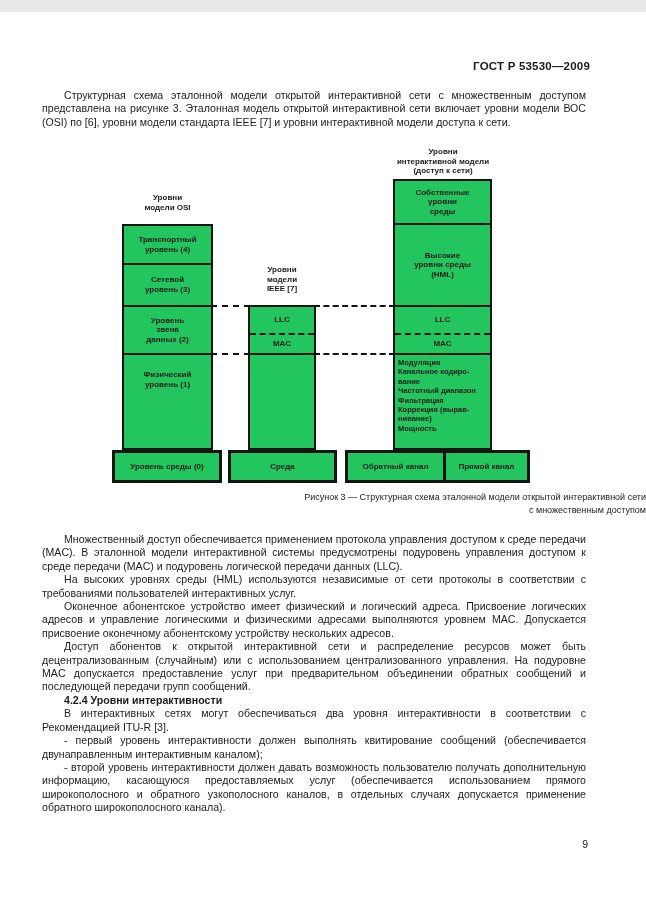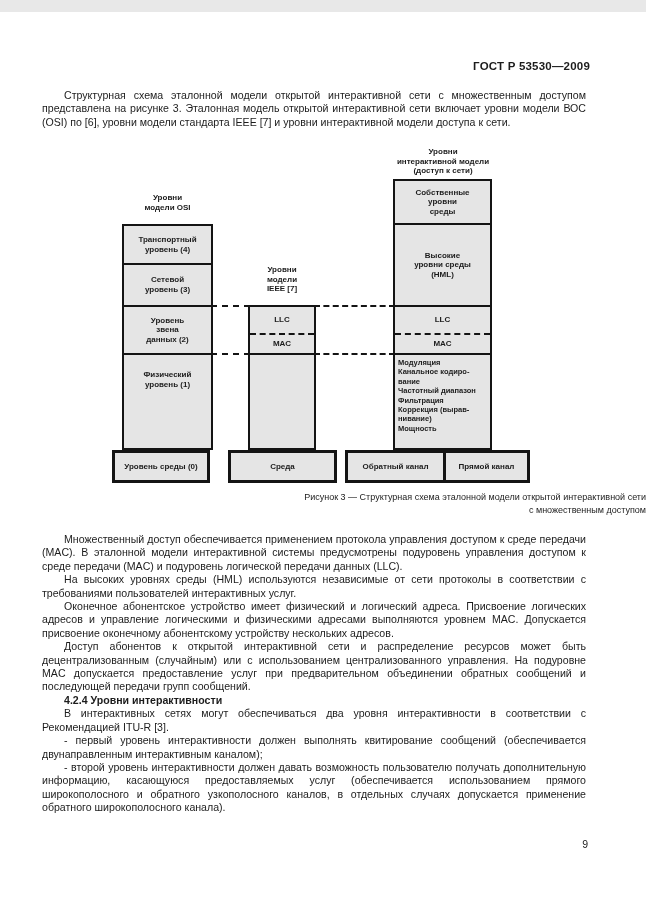--- a/index.html
+++ b/index.html
@@ -16,21 +16,21 @@
     position:absolute;top:77px;left:42px;width:544px;
     font-size:10.6px;line-height:13.4px;text-align:justify;text-indent:22px;margin:0;
   }
   
   .figure{position:absolute;top:135px;left:0;width:646px;height:380px;}
   .dlabel{
     position:absolute;font-size:8px;font-weight:bold;line-height:9.6px;
     text-align:center;white-space:pre-line;
   }
   .db{
-    position:absolute;border:2px solid #141414;box-sizing:border-box;background:#e5e5e5;
+    position:absolute;border:2px solid #141414;box-sizing:border-box;background:#22c55e;
     display:flex;align-items:center;justify-content:center;
     font-size:8px;font-weight:bold;line-height:9.6px;text-align:center;white-space:pre-line;
     padding:1px;
   }
   .db.topalign{align-items:flex-start;padding-top:15px;}
   .db.stack{flex-direction:column;align-items:stretch;padding:0;}
   .db .cell{display:flex;align-items:center;justify-content:center;}
   .db .cell.llc{height:26px;border-bottom:2px dashed #141414;}
   .db .cell.mac{flex:1;}
   .db.funcs{
@@ -105,21 +105,21 @@
 Фильтрация
 Коррекция (вырав-
 нивание)
 Мощность</div>
 
     <div class="dash" style="left:211px;top:158px;width:39px;"></div>
     <div class="dash" style="left:314px;top:158px;width:81px;"></div>
     <div class="dash" style="left:211px;top:206px;width:39px;"></div>
     <div class="dash" style="left:314px;top:206px;width:81px;"></div>
 
-    <div class="db thick" style="left:112px;top:303px;width:98px;height:33px;">Уровень среды (0)</div>
+    <div class="db thick" style="left:112px;top:303px;width:110px;height:33px;">Уровень среды (0)</div>
     <div class="db thick" style="left:228px;top:303px;width:109px;height:33px;">Среда</div>
     <div class="db thick" style="left:345px;top:303px;width:101px;height:33px;text-align:center;">Обратный канал</div>
     <div class="db thick" style="left:443px;top:303px;width:87px;height:33px;">Прямой канал</div>
 
     <div class="caption">Рисунок 3 — Структурная схема эталонной модели открытой интерактивной сети
 с множественным доступом</div>
   </div>
 
   <div class="body-text">
     <p>Множественный доступ обеспечивается применением протокола управления доступом к среде передачи (MAC). В эталонной модели интерактивной системы предусмотрены подуровень управления доступом к среде передачи (MAC) и подуровень логической передачи данных (LLC).</p>

